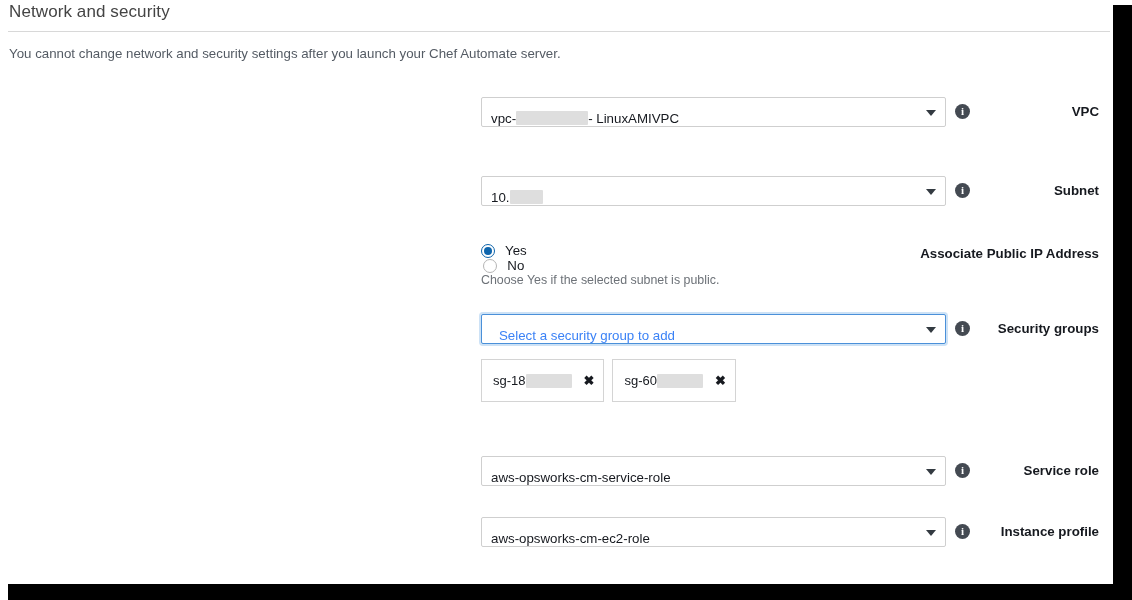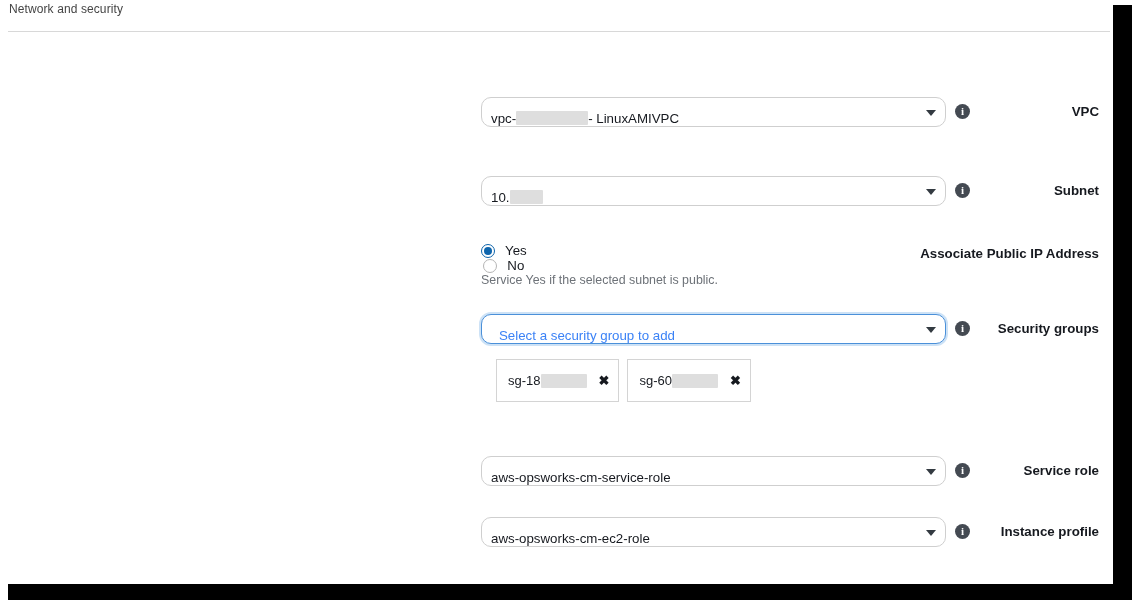--- a/index.html
+++ b/index.html
@@ -32,21 +32,21 @@
     position: absolute;
     left: 8px; top: 584px;
     width: 1124px; height: 16px;
     background: #000000;
   }
 
   
   .page-title {
     position: absolute;
     left: 9px; top: 2px;
-    font-size: 12px;
+    font-size: 17px;
     color: #444444;
     font-weight: 400;
     letter-spacing: .1px;
     white-space: nowrap;
   }
   .title-rule {
     position: absolute;
     left: 8px; top: 31px;
     width: 1102px; height: 1px;
     background: #d8d8d8;
@@ -75,21 +75,21 @@
     white-space: nowrap;
   }
 
   .control { position: absolute; left: 481px; top: 0; }
 
   .select-box {
     position: relative;
     width: 465px; height: 30px;
     border: 1px solid #cfcfcf;
     background: #ffffff;
-    border-radius: 10px;
+    border-radius: 2px;
     display: flex;
     align-items: center;
     padding: 12px 28px 0 9px;
     font-size: 13.3px;
     color: #16191f;
     white-space: nowrap;
     overflow: hidden;
   }
   .select-box.focused {
     border: 1px solid #4a90d9;
@@ -184,21 +184,21 @@
   }
   .radio-label {
     margin-left: 10px;
     font-size: 13.3px;
     color: #16191f;
   }
 
   
   .token-row {
     position: absolute;
-    left: 496px;
+    left: 481px;
     display: flex;
   }
   .token {
     height: 43px;
     min-width: 58px;
     border: 1px solid #d4d4d4;
     background: #ffffff;
     display: flex;
     align-items: center;
     padding: 0 9px 0 11px;
@@ -216,20 +216,21 @@
     line-height: 1;
   }
 </style>
 </head>
 <body>
 
 <div id="frame">
 
   <div class="page-title">Network and security</div>
   <div class="title-rule"></div>
+  <div class="page-subtitle">You cannot change network and security settings after you launch your Chef Automate server.</div>
 
   <div class="row" style="top:97px;">
     <div class="f-label">VPC</div>
     <div class="control">
       <div class="select-box">
         <span>vpc-</span>
           <span class="redact" style="width:72px;"></span>
           <span> - LinuxAMIVPC</span>
         <span class="caret"></span>
       </div>
@@ -255,21 +256,21 @@
       <label class="radio-item on">
         <span class="radio-dot"></span>
         <span class="radio-label">Yes</span>
       </label>
       <label class="radio-item">
         <span class="radio-dot"></span>
         <span class="radio-label">No</span>
       </label>
     </div>
   </div>
-  <div class="hint" style="top:273px;">Service Yes if the selected subnet is public.</div>
+  <div class="hint" style="top:273px;">Choose Yes if the selected subnet is public.</div>
 
   <div class="row" style="top:314px;">
     <div class="f-label">Security groups</div>
     <div class="control">
       <div class="select-box focused">
         <span class="ph">Select a security group to add</span>
         <span class="caret"></span>
       </div>
     </div>
     <div class="info-icon">i</div>

